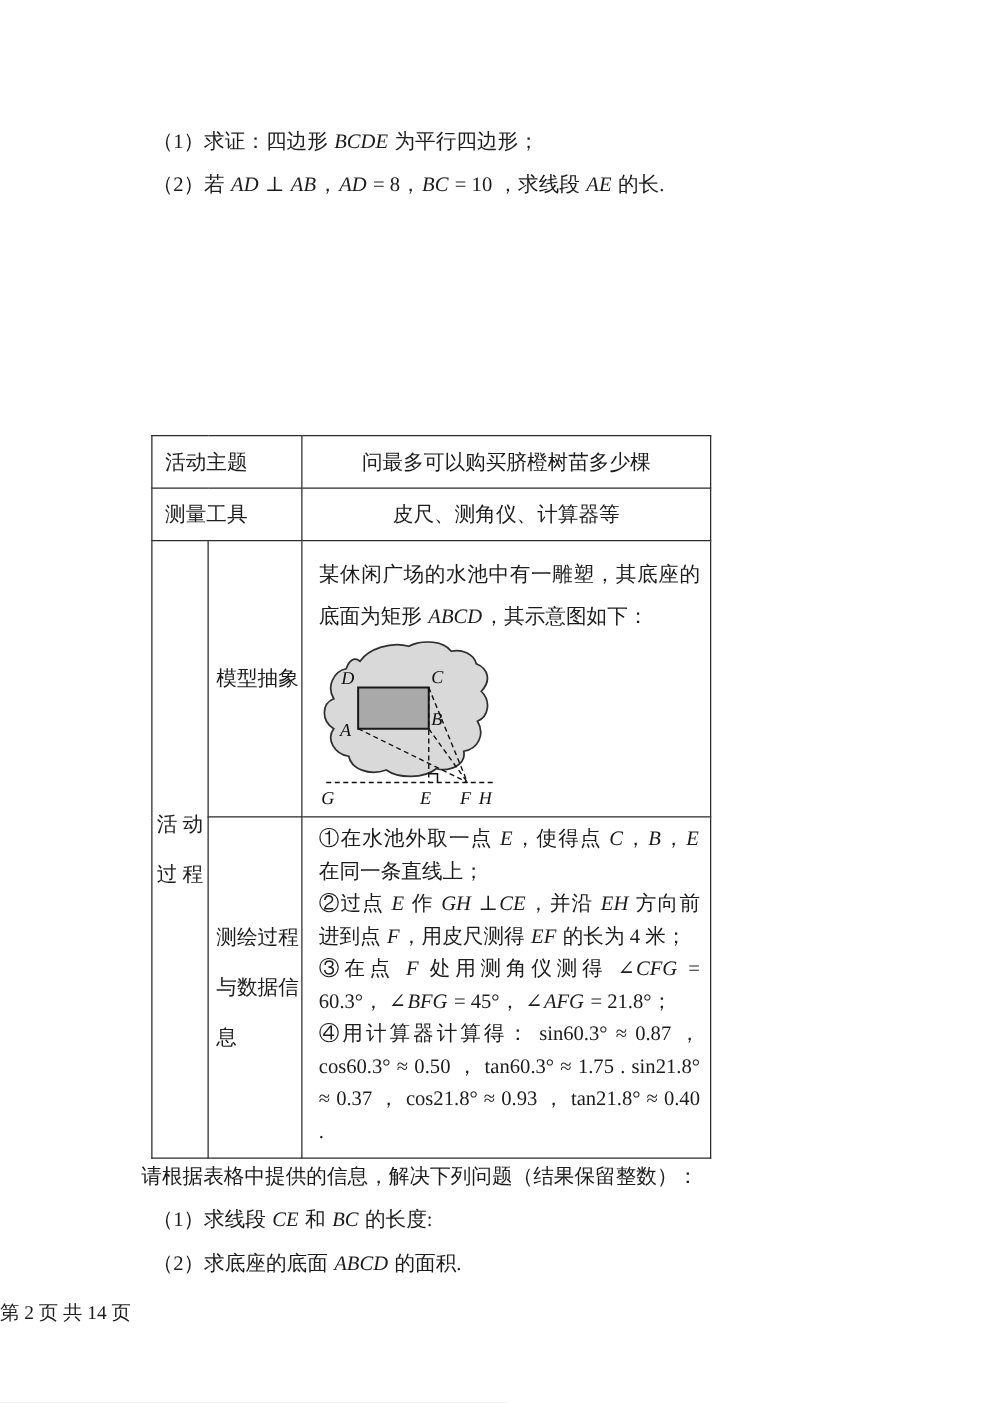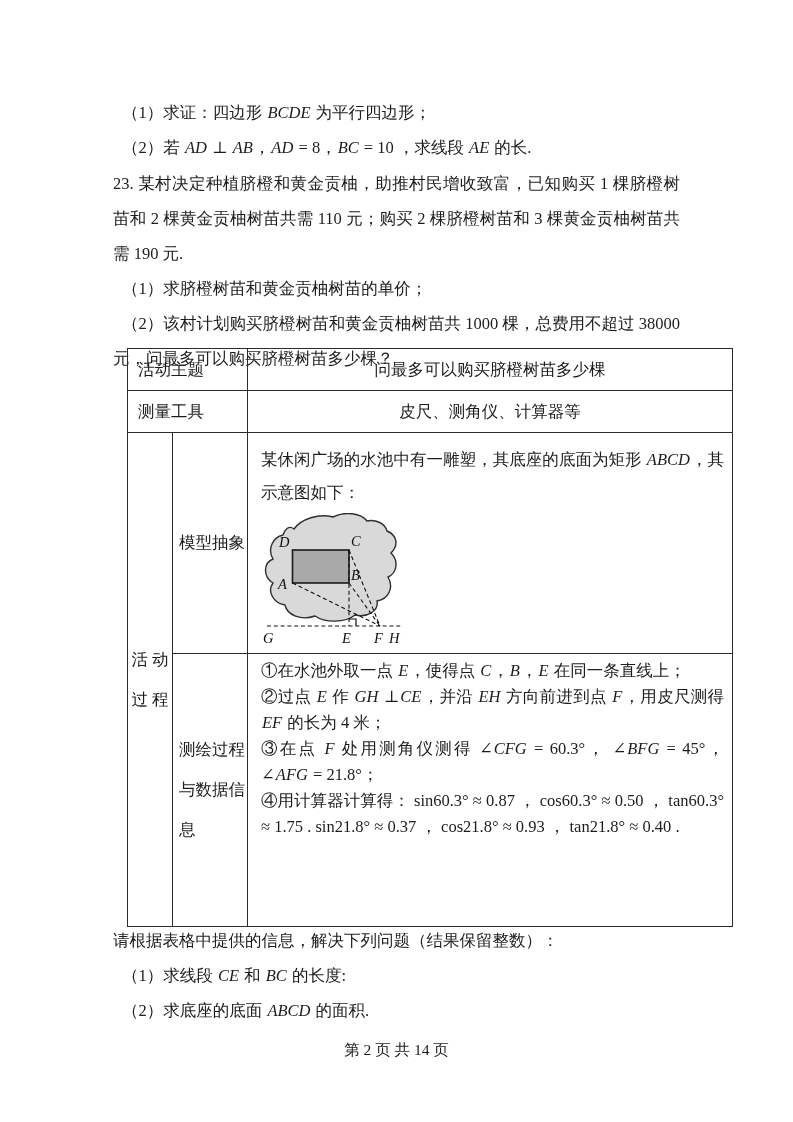--- a/index.html
+++ b/index.html
@@ -8,55 +8,50 @@
     background:#ffffff; overflow:hidden;
     font-family:"Liberation Serif","DejaVu Serif",serif;
     color:#1c1c1c;
   }
   .blk { position:absolute; left:113px; width:567px; }
   .para { margin:0; font-size:16.5px; line-height:35px; text-align:justify; }
   .para.indent { text-indent:9px; }
   .mi { font-style:italic; font-family:"Liberation Serif","DejaVu Serif",serif; padding:0 1px;margin-top:20px; }
 
   table.activity {
-    position:absolute; left:127px; top:348px; width:606px;
+    position:absolute; left:121px; top:348px; width:448px;
     border-collapse:collapse; table-layout:fixed;
   }
   table.activity td { border:1.4px solid #2b2b2b; font-size:16.5px; }
   td.hlbl { padding-left:10px; vertical-align:middle; }
   td.hval { text-align:center; vertical-align:middle; }
   td.vlbl { text-align:center; vertical-align:middle; font-size:16.5px; }
   td.vlbl div { line-height:40px; }
   td.slbl { padding-left:6px; vertical-align:middle; font-size:16px; line-height:40px; }
   td.cell-model { vertical-align:top; padding:10px 8px 0 13px; }
   td.cell-model .para { line-height:33px; }
   td.cell-steps { vertical-align:top; padding:4px 8px 0 13px; }
   td.cell-steps .para { line-height:26px; }
   svg.fig { display:block; margin:4px 0 0 0; }
   svg.fig text { font-family:"Liberation Serif","DejaVu Serif",serif; font-style:italic; font-size:14.5px; fill:#111; }
   .footer {
     position:absolute; top:1040px; left:0; width:100%;
-    text-align:center; font-size:15.5px; color:#1c1c1c;font-family:Liberation Serif, serif;
+    font-size:15.5px; color:#1c1c1c;font-family:Liberation Serif, serif;
   }
 </style>
 </head>
 <body>
 
 <div class="page">
 
   <div class="blk" style="top:95px;">
     <p class="para indent"><span>（1）求证：四边形 </span><span class="mi">BCDE</span><span> 为平行四边形；</span></p>
     <p class="para indent"><span>（2）若 </span><span class="mi">AD</span><span> ⊥ </span><span class="mi">AB</span><span>，</span><span class="mi">AD</span><span> = 8，</span><span class="mi">BC</span><span> = 10 ，求线段 </span><span class="mi">AE</span><span> 的长.</span></p>
   </div>
 
-  <div class="blk" style="top:166px;">
-    <p class="para"><span>23. 某村决定种植脐橙和黄金贡柚，助推村民增收致富，已知购买 1 棵脐橙树苗和 2 棵黄金贡柚树苗共需 110 元；购买 2 棵脐橙树苗和 3 棵黄金贡柚树苗共需 190 元.</span></p>
-    <p class="para indent"><span>（1）求脐橙树苗和黄金贡柚树苗的单价；</span></p>
-    <p class="para indent"><span>（2）该村计划购买脐橙树苗和黄金贡柚树苗共 1000 棵，总费用不超过 38000 元，问最多可以购买脐橙树苗多少棵？</span></p>
-  </div>
 
 
   <table class="activity">
     <colgroup>
         <col style="width:45px">
         <col style="width:75px">
         <col>
       </colgroup>
     <tbody>
     <tr>

